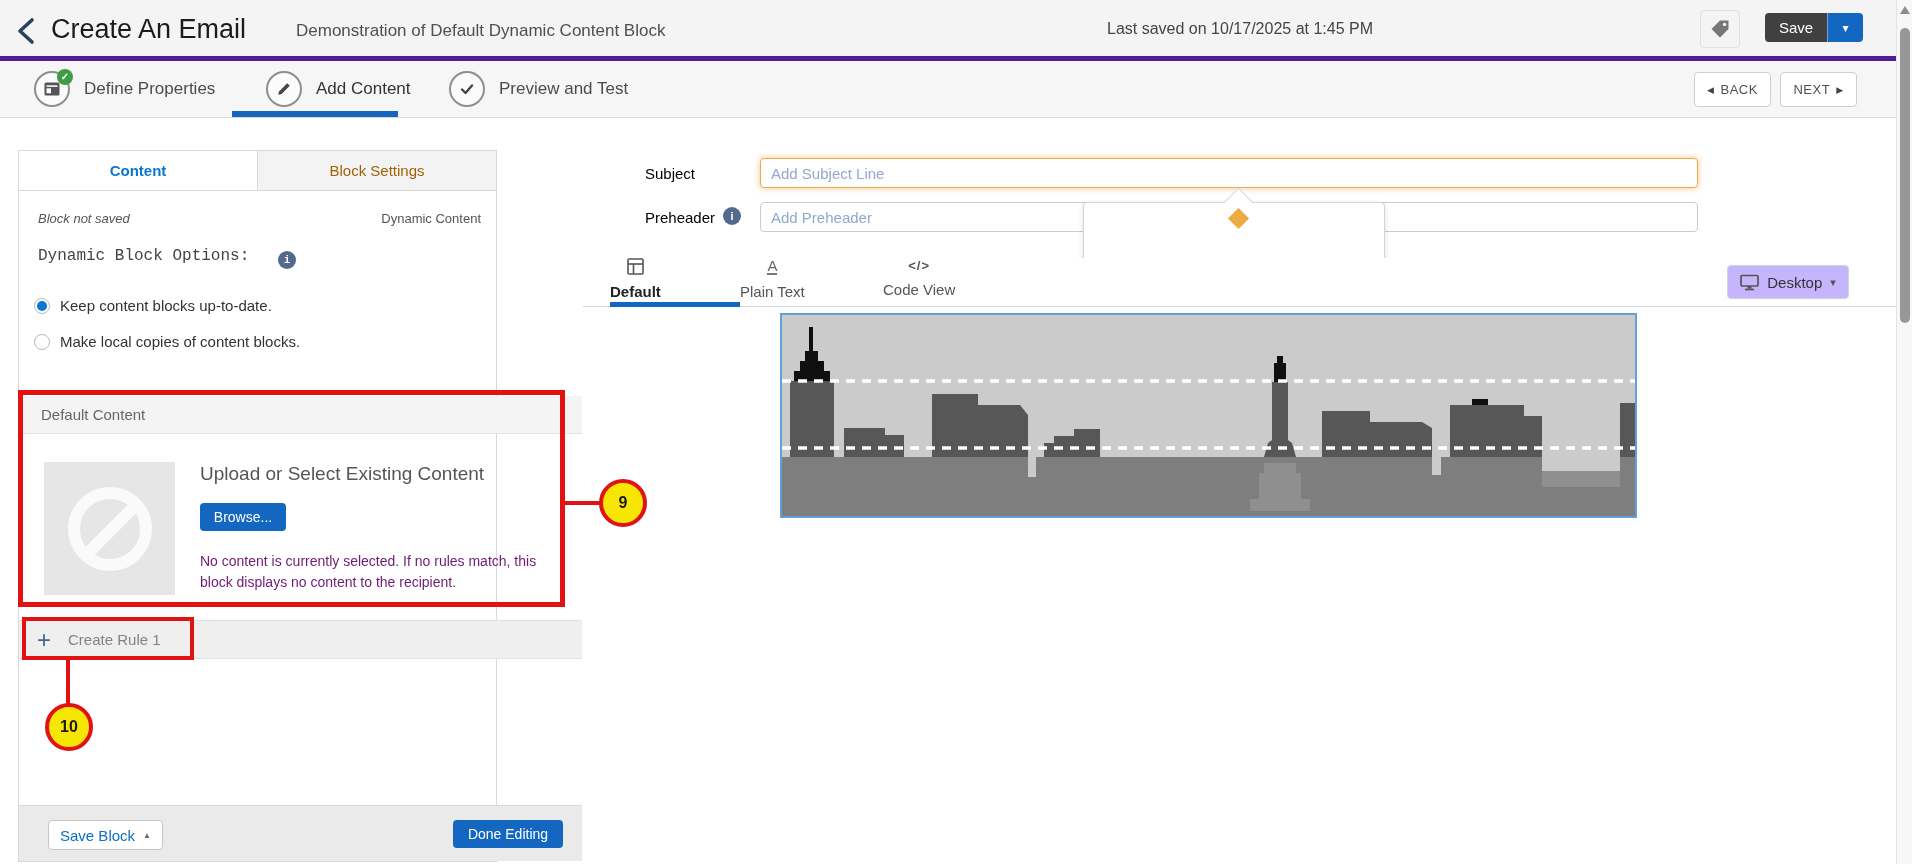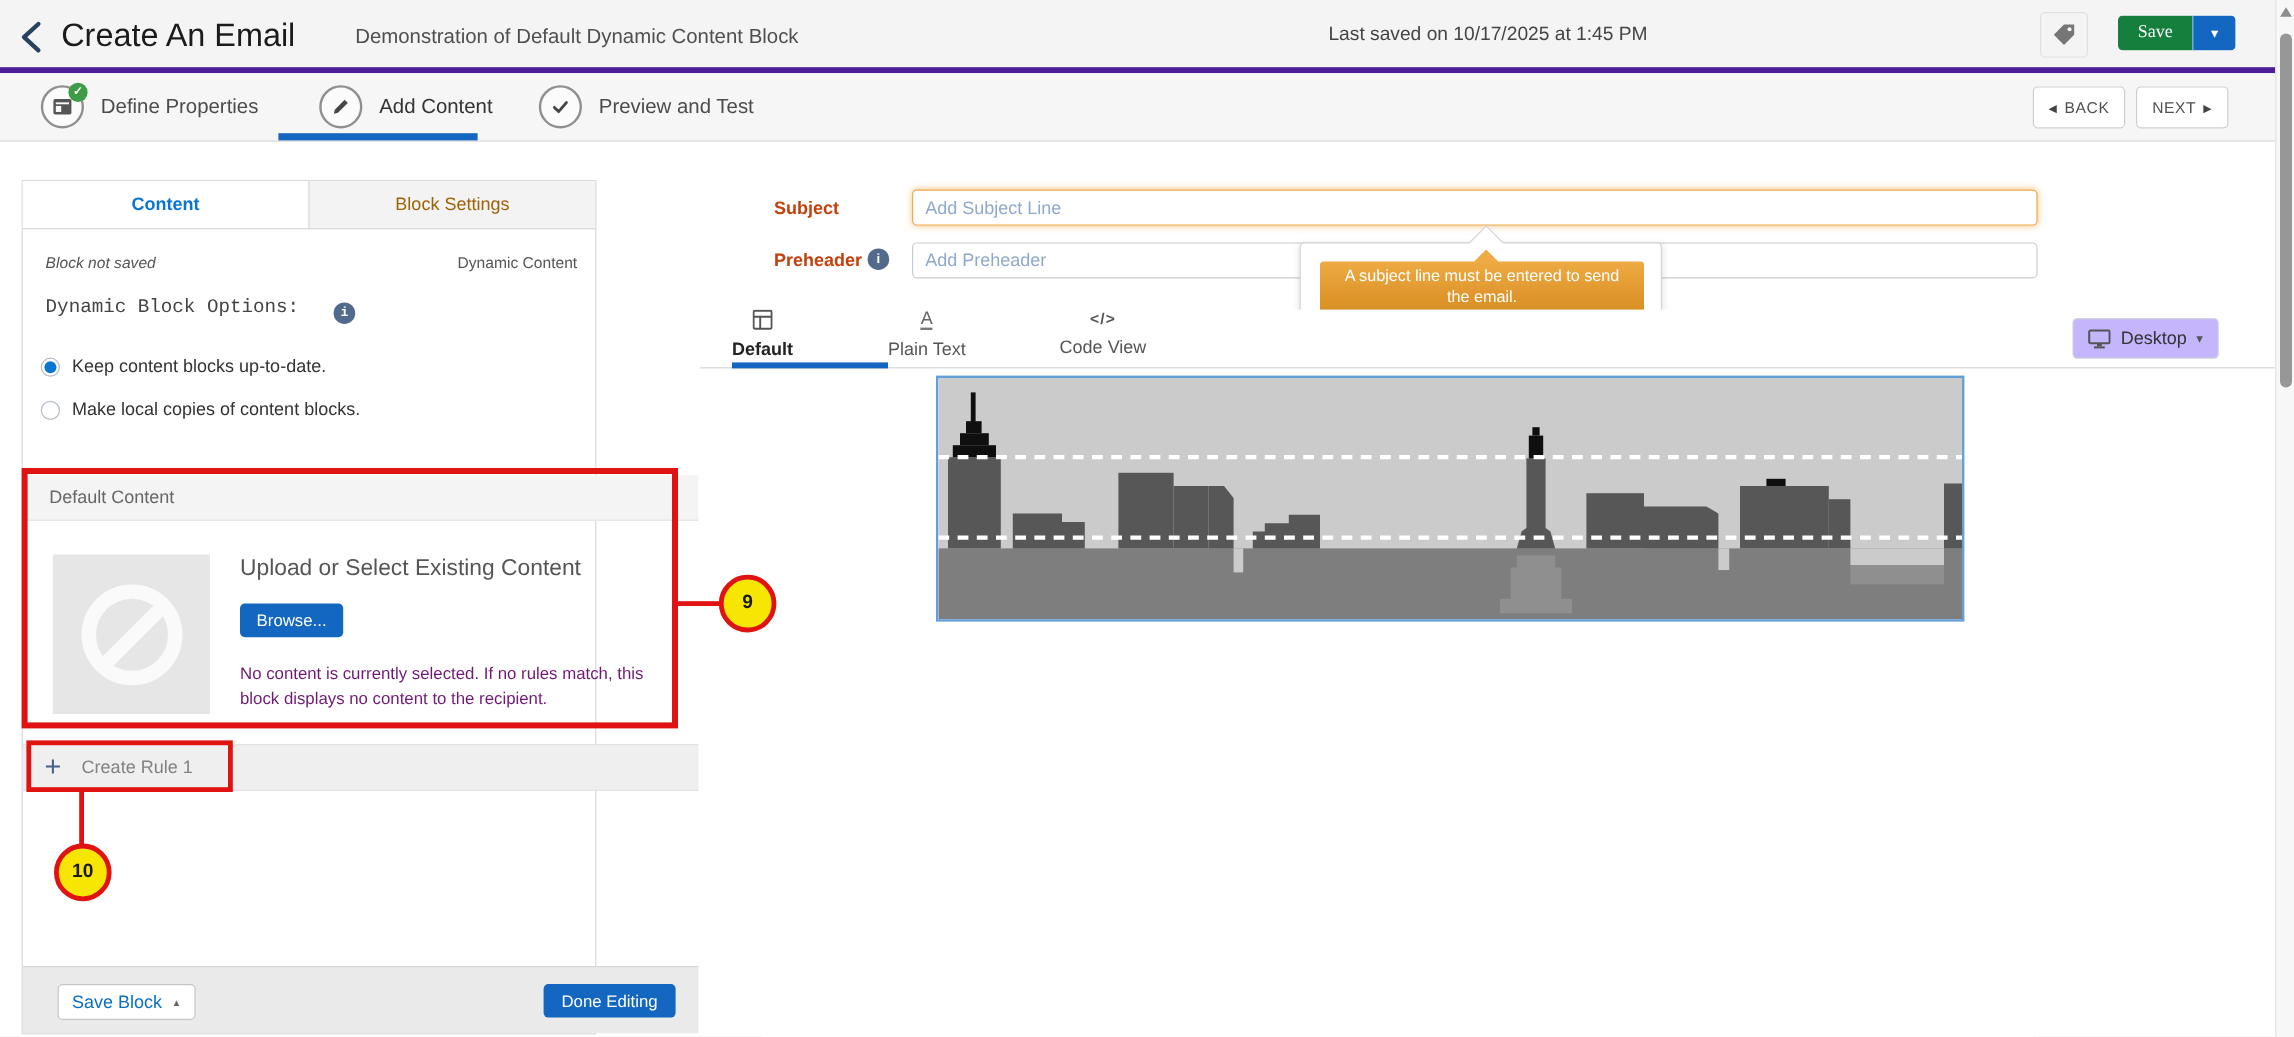--- a/index.html
+++ b/index.html
@@ -11,22 +11,22 @@
   .topbar { position:absolute; left:0; top:0; width:1897px; height:61px;
             background:#f4f4f4; border-bottom:5px solid #4c1d95; }
   .back-btn { position:absolute; left:10px; top:14px; width:34px; height:34px;
               display:flex; align-items:center; justify-content:center; cursor:pointer; }
   .page-title { position:absolute; left:51px; top:14px; font-size:27px; font-weight:400; color:#1b1b1b; }
   .email-name { position:absolute; left:296px; top:21px; font-size:17px; color:#4f4f4f; }
   .last-saved { position:absolute; right:524px; top:20px; font-size:16px; color:#444; }
   .tag-btn { position:absolute; left:1700px; top:10px; width:40px; height:38px; border:1px solid #e0e0e0;
              border-radius:4px; background:#f4f4f4; display:flex; align-items:center; justify-content:center; cursor:pointer; }
   .save-split { position:absolute; left:1765px; top:13px; height:29px; display:flex; border-radius:4px; overflow:hidden; }
-  .save-main { background:#15803d; color:#fff; font-size:15px; border:none; width:62px; cursor:pointer;
-               font-family:Liberation Serif, serif; }
+  .save-main { background:#404040; color:#fff; font-size:15px; border:none; width:62px; cursor:pointer;
+               font-family:Liberation Sans, sans-serif; }
   .save-caret { background:#1467c0; color:#fff; border:none; border-left:1px solid rgba(255,255,255,.4);
                 width:36px; font-size:12px; cursor:pointer; }
 
   
   .stepsbar { position:absolute; left:0; top:61px; width:1897px; height:57px;
               background:#f6f6f6; border-bottom:1px solid #d9d9d9; }
   .step { position:absolute; top:10px; display:flex; align-items:center; gap:14px; cursor:pointer; }
   .step-circle { width:36px; height:36px; border:2px solid #8f8f8f; border-radius:50%;
                  background:#fbfbfb; display:flex; align-items:center; justify-content:center; position:relative; }
   .step-badge { position:absolute; right:-5px; top:-4px; width:16px; height:16px; border-radius:50%;
@@ -81,21 +81,21 @@
                   border-top:1px solid #d8d8d8; }
   .saveblock-btn { position:absolute; left:29px; top:14px; width:115px; height:30px; background:#fff;
                    border:1px solid #c6c6c6; border-radius:4px; font-size:15px; color:#0b6fc2; cursor:pointer;
                    display:flex; align-items:center; justify-content:center; gap:8px;
                    font-family:"Liberation Sans", sans-serif; }
   .saveblock-caret { font-size:8px; color:#666; }
   .done-btn { position:absolute; left:434px; top:14px; width:110px; height:28px; background:#1467c0; color:#fff;
               border:none; border-radius:4px; font-size:14px; cursor:pointer; font-family:"Liberation Sans", sans-serif; }
 
   
-  .field-label { position:absolute; font-size:15px; font-weight:bold; color:#c2410c; }
+  .field-label { position:absolute; font-size:15px; font-weight:normal; color:#000000; }
   .subj-input { position:absolute; left:760px; top:158px; width:938px; height:30px; border:1px solid #efa94f;
                 border-radius:4px; box-shadow:0 0 6px rgba(236,166,66,.65); padding:0 10px; font-size:15px;
                 color:#333; font-family:"Liberation Sans", sans-serif; }
   .preh-input { position:absolute; left:760px; top:202px; width:938px; height:30px; border:1px solid #c9ccd1;
                 border-radius:4px; padding:0 10px; font-size:15px; color:#333; font-family:"Liberation Sans", sans-serif; }
   .subj-input::placeholder, .preh-input::placeholder { color:#8fa9cc; opacity:1; }
 
   .tooltip { position:absolute; left:1083px; top:202px; width:302px; height:70px; background:#fff;
              border:1px solid #d4d4d4; border-radius:4px; box-shadow:0 2px 6px rgba(0,0,0,.12); }
   .tooltip-notch-outer { position:absolute; left:144px; top:-11px; width:21px; height:21px; background:#fff;
@@ -256,21 +256,20 @@
 
   <div class="field-label" style="left:645px; top:165px;">Subject</div>
   <input class="subj-input" type="text" placeholder="Add Subject Line" style="">
   <div class="field-label" style="left:645px; top:209px;">Preheader</div>
   <span class="info-icon" style="position:absolute; left:723px; top:207px;">i</span>
   <input class="preh-input" type="text" placeholder="Add Preheader" style="">
 
   <div class="tooltip">
     <div class="tooltip-notch-outer"></div>
     <div class="tooltip-notch-inner"></div>
-    <div class="tooltip-inner">A subject line must be entered to send the email.</div>
   </div>
 
   <div class="viewtabs">
     <div class="vtab active" style="left:27px;">
       <svg width="17" height="17" viewBox="0 0 17 17">
         <rect x="1" y="1" width="15" height="15" rx="1" fill="none" stroke="#555" stroke-width="1.6"></rect>
         <line x1="1" y1="6" x2="16" y2="6" stroke="#555" stroke-width="1.6"></line>
         <line x1="6.5" y1="6" x2="6.5" y2="16" stroke="#555" stroke-width="1.6"></line>
       </svg>
       <span>Default</span>

